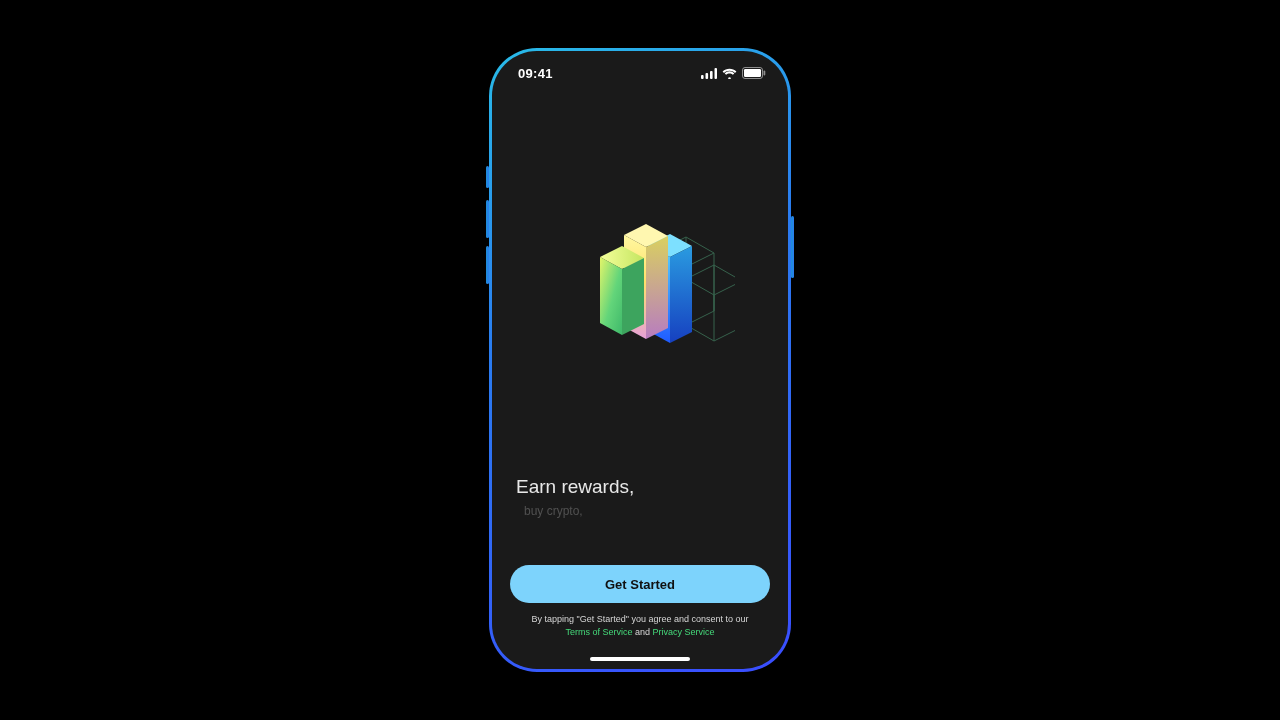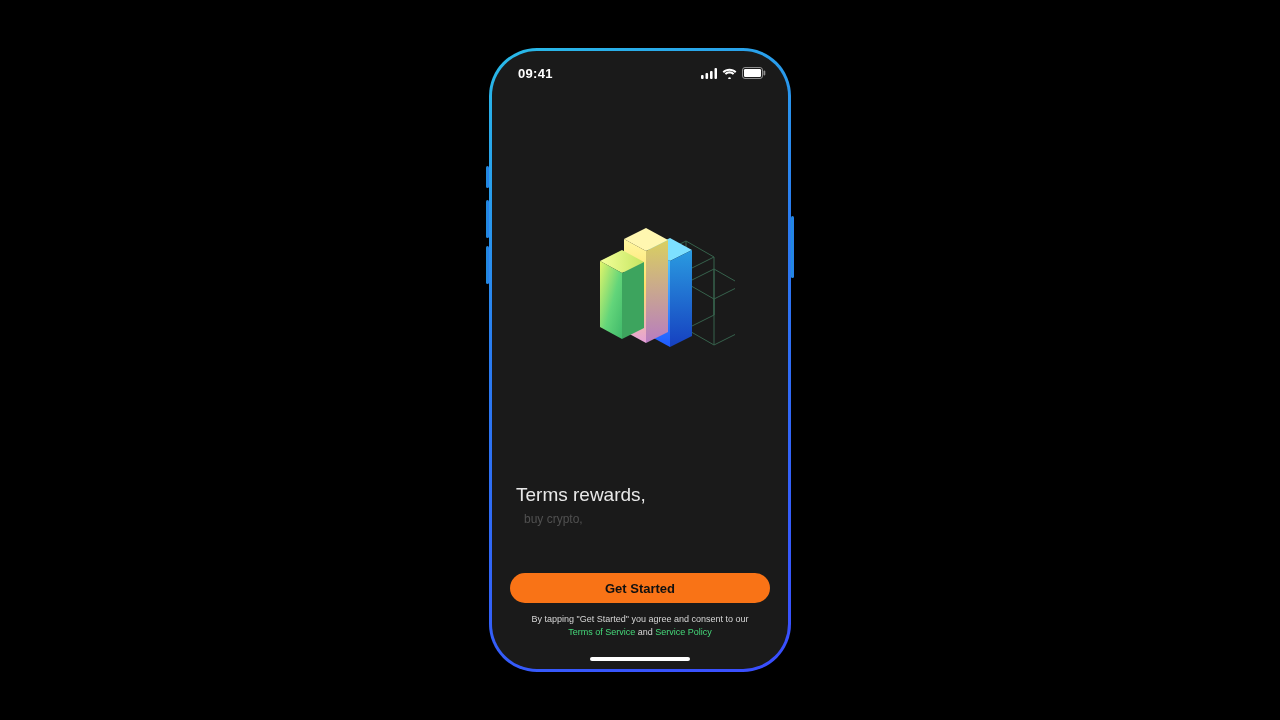--- a/index.html
+++ b/index.html
@@ -76,24 +76,24 @@
     font-size: 12px;
     font-weight: 500;
     line-height: 24px;
     margin-left: 8px;
   }
   .cta-zone {
     padding: 0 18px 18px;
   }
   .primary-btn {
     width: 100%;
-    height: 30px;
+    height: 38px;
     border: none;
     border-radius: 19px;
-    background: #f97316;
+    background: #7dd3fc;
     color: #101010;
     font-size: 13px;
     font-weight: 600;
     cursor: pointer;
   }
   .consent {
     margin-top: 10px;
     text-align: center;
     font-size: 9px;
     line-height: 13px;
@@ -201,27 +201,27 @@
 
         <g>
           <path d="M55 52 l22 -11 l22 12 l-22 11 Z" fill="url(#g1top)"></path>
           <path d="M55 52 l0 66 l22 12 l0 -66 Z" fill="url(#g1)"></path>
           <path d="M77 64 l22 -11 l0 66 l-22 11 Z" fill="#3da45e"></path>
         </g>
       </svg>
     </div>
 
     <div class="text-block">
-      <div class="headline">Terms rewards,</div>
+      <div class="headline">Earn rewards,</div>
       <div class="subline">buy crypto,</div>
     </div>
 
     <div class="cta-zone">
       <button class="primary-btn">Get Started</button>
       <div class="consent">
         <span>By tapping "Get Started" you agree and consent to our</span><br>
-        <a>Terms of Service</a><span> and </span><a>Service Policy</a>
+        <a>Terms of Service</a><span> and </span><a>Privacy Service</a>
       </div>
     </div>
 
     <div class="home-indicator"></div>
   </div>
 </div>
 
 </body></html>

